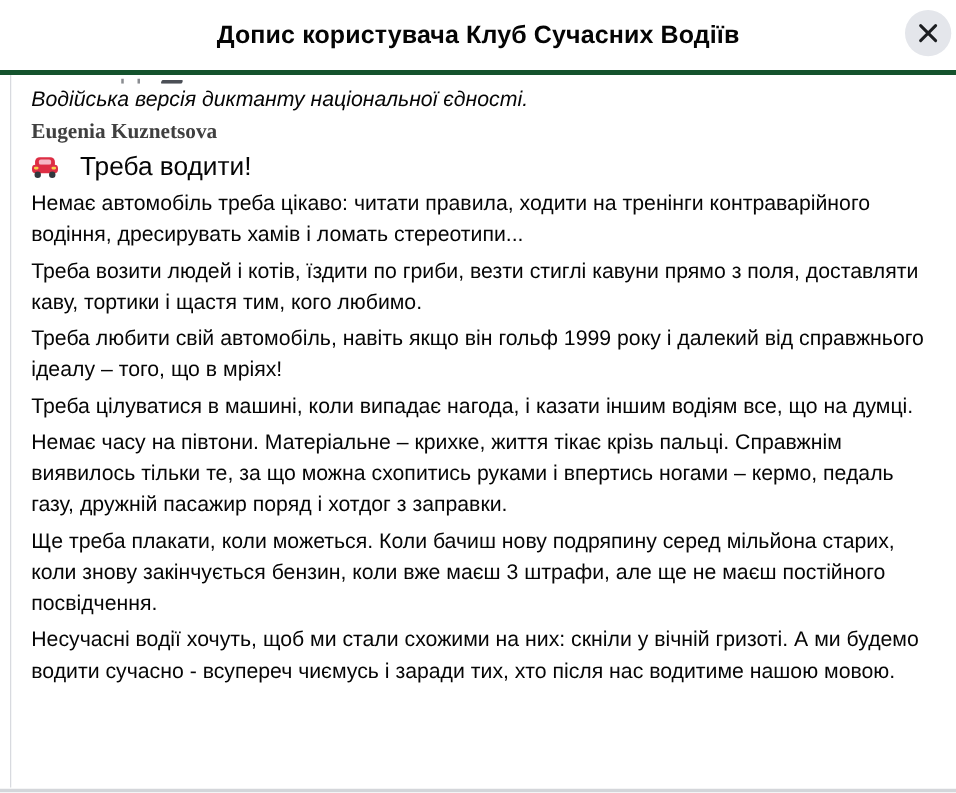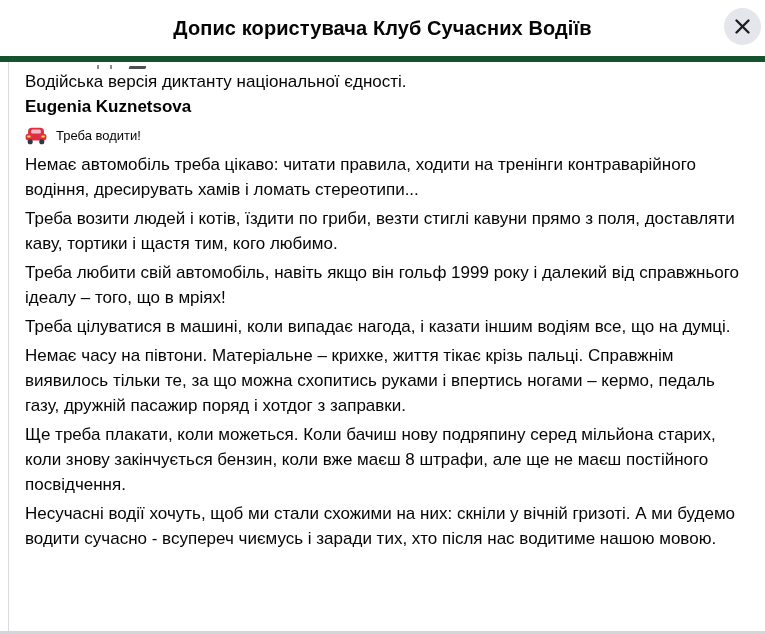--- a/index.html
+++ b/index.html
@@ -17,21 +17,21 @@
     width: 765px;
     height: 634px;
     background: #fff;
   }
   .modal-header {
     position: relative;
     height: 56px;
     display: flex;
     align-items: center;
     justify-content: center;
-    border-bottom: 6px solid #14532d;
+    border-bottom: 4px solid #14532d;
     background: #fff;
   }
   .modal-title {
     font-size: 20px;
     font-weight: 700;
     letter-spacing: 0.1px;
     white-space: nowrap;
   }
   .close-btn {
     position: absolute;
@@ -67,33 +67,33 @@
   }
   .frag.f1 { left: 72px; width: 2px; height: 4px; }
   .frag.f2 { left: 85px; width: 2px; height: 4px; }
   .frag.f3 { left: 104px; width: 17px; height: 3px; background: #4b4f56; transform: skewX(-18deg); border-radius: 1px; }
   .post-text p {
     margin: 0 0 4px 0;
     font-size: 17px;
     line-height: 25px;
   }
   .intro-block { margin: 0 0 4px 0; font-size: 17px; line-height: 25px; }
-  .intro-line { display: block; }
+  .intro-line { display: block; font-style: italic; }
   .tagged-user {
     display: inline-block;
     font-weight: 600;
     text-decoration: none;
     cursor: pointer;
   }
   .emoji-line {
     display: flex;
     align-items: center;
-    gap: 9px;
+    gap: 17px;
     margin: 0 0 4px 0;
-    font-size: 13px;
+    font-size: 21px;
     line-height: 25px;
   }
   .car-icon { display: inline-block; flex: 0 0 auto; }
   .bottom-strip {
     position: absolute;
     left: 0;
     right: 0;
     bottom: 0;
     height: 3px;
     background: #d4d6da;
@@ -119,21 +119,21 @@
   <div class="post-card">
 
     <div class="clipped-line">
       <span class="frag f1"></span>
       <span class="frag f2"></span>
       <span class="frag f3"></span>
     </div>
 
     <div class="intro-block">
       <span class="intro-line">Водійська версія диктанту національної єдності.</span>
-      <a class="tagged-user" style="color: #000000;">Eugenia Kuznetsova</a>
+      <a class="tagged-user" style="color: #404040; font-family: Liberation Serif, serif;">Eugenia Kuznetsova</a>
     </div>
 
     <div class="emoji-line">
       <span class="car-icon" style="display:flex;">
         <svg width="22" height="18" viewBox="0 0 36 29">
           <rect x="5" y="1" width="26" height="15" rx="6" fill="#dd2e44"></rect>
           <rect x="10" y="4" width="16" height="7" rx="2.5" fill="#f5b8c4"></rect>
           <rect x="1" y="11" width="34" height="11" rx="4.5" fill="#dd2e44"></rect>
           <rect x="3.5" y="13.5" width="6" height="3.5" rx="1.7" fill="#f8d24a"></rect>
           <rect x="26.5" y="13.5" width="6" height="3.5" rx="1.7" fill="#f8d24a"></rect>
@@ -143,21 +143,21 @@
       </span>
       <span>Треба водити!</span>
     </div>
 
     <div class="post-text">
         <p>Немає автомобіль треба цікаво: читати правила, ходити на тренінги контраварійного водіння, дресирувать хамів і ломать стереотипи...</p>
         <p>Треба возити людей і котів, їздити по гриби, везти стиглі кавуни прямо з поля, доставляти каву, тортики і щастя тим, кого любимо.</p>
         <p>Треба любити свій автомобіль, навіть якщо він гольф 1999 року і далекий від справжнього ідеалу – того, що в мріях!</p>
         <p>Треба цілуватися в машині, коли випадає нагода, і казати іншим водіям все, що на думці.</p>
         <p>Немає часу на півтони. Матеріальне – крихке, життя тікає крізь пальці. Справжнім виявилось тільки те, за що можна схопитись руками і впертись ногами – кермо, педаль газу, дружній пасажир поряд і хотдог з заправки.</p>
-        <p>Ще треба плакати, коли можеться. Коли бачиш нову подряпину серед мільйона старих, коли знову закінчується бензин, коли вже маєш 8 штрафи, але ще не маєш постійного посвідчення.</p>
+        <p>Ще треба плакати, коли можеться. Коли бачиш нову подряпину серед мільйона старих, коли знову закінчується бензин, коли вже маєш 3 штрафи, але ще не маєш постійного посвідчення.</p>
         <p>Несучасні водії хочуть, щоб ми стали схожими на них: скніли у вічній гризоті. А ми будемо водити сучасно - всупереч чиємусь і заради тих, хто після нас водитиме нашою мовою.</p>
       </div>
 
   </div>
 
   <div class="bottom-strip"></div>
 
 </div>
 
 </body></html>

